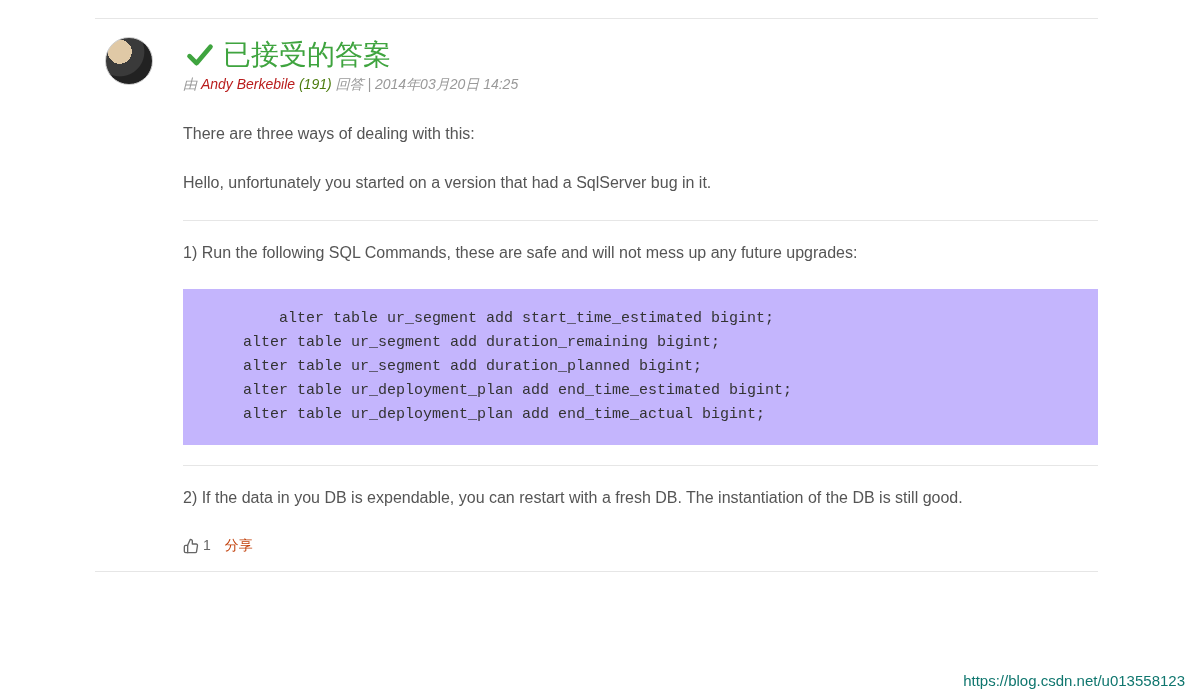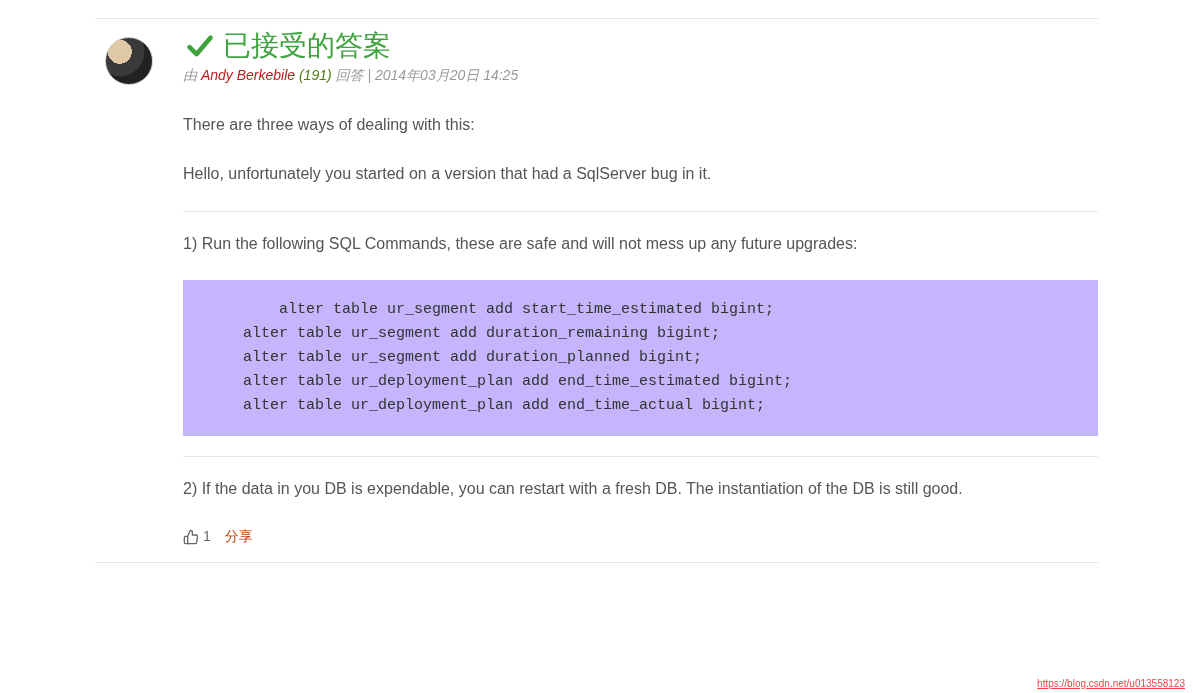--- a/index.html
+++ b/index.html
@@ -31,20 +31,21 @@
   }
   .avatar-img {
     width: 48px;
     height: 48px;
     border-radius: 24px;
     background: radial-gradient(circle at 30% 30%, #e0c9a6 0 12px, #3a3a3a 12px 24px, #222 25px);
     border: 1px solid #ccc;
   }
   .main {
     flex: 1;
+    margin-top: 9px;
   }
   .header-row {
     display: flex;
     align-items: center;
     margin-bottom: 2px;
   }
   .check-icon {
     width: 34px;
     height: 28px;
     color: #3fa43f;
@@ -114,24 +115,23 @@
     cursor: pointer;
   }
   .botline {
     border-top: 1px solid #e6e6e6;
     margin: 0 95px 0 95px;
   }
   .watermark {
     position: absolute;
     right: 8px;
     bottom: 4px;
-    color: #ef4444;
-    font-size: 10px;
+    color: #0f766e;
+    font-size: 15px;
     pointer-events: none;
-    text-decoration: underline;
   }
 </style>
 </head>
 <body>
 
 <div class="container">
   <div class="topline"></div>
 
   <div class="answer">
     <div class="avatar">

